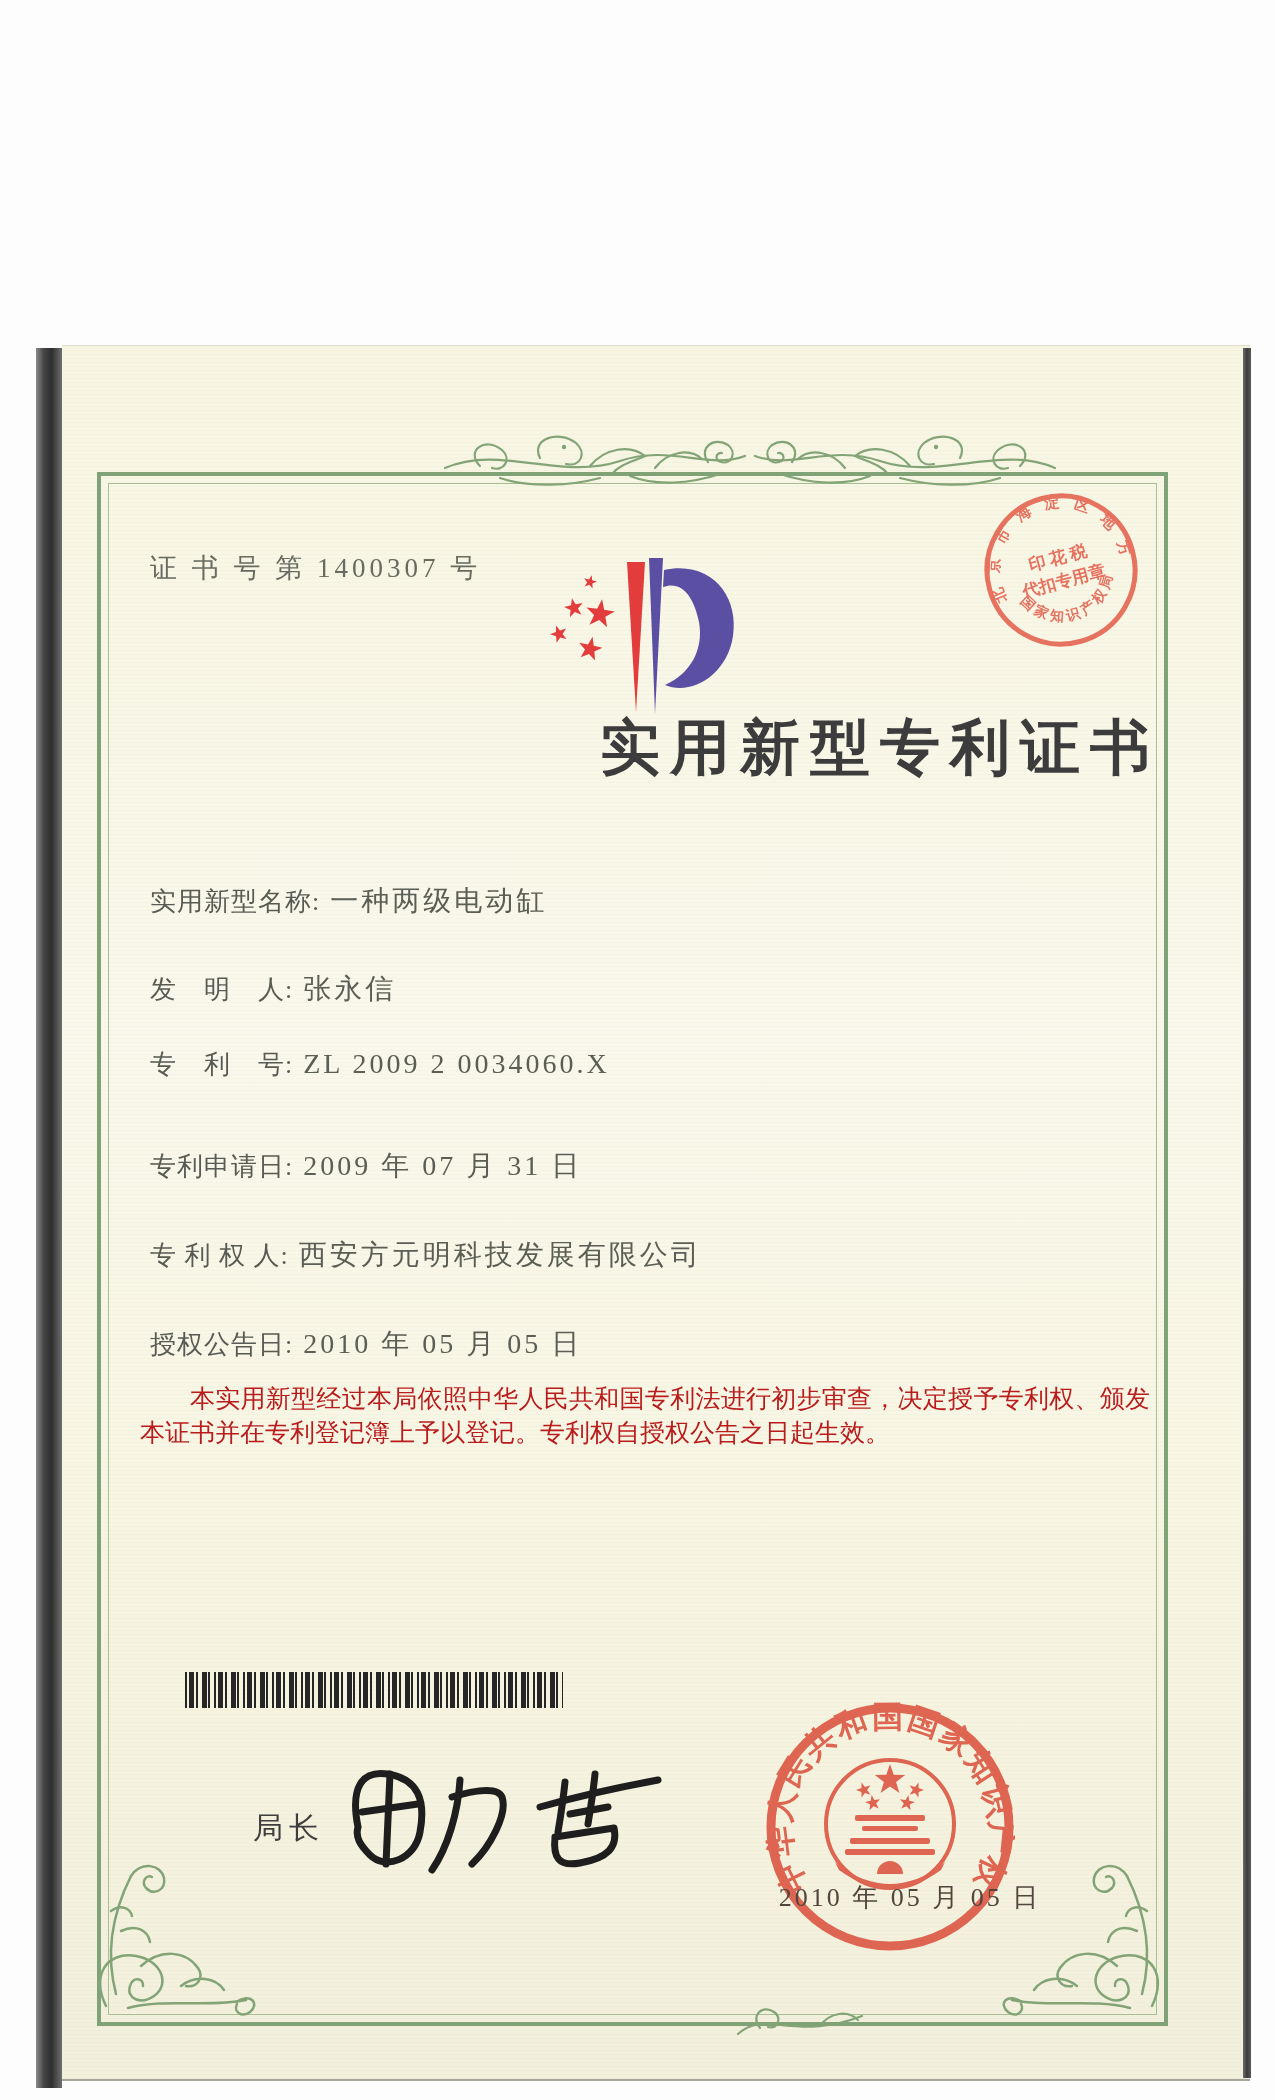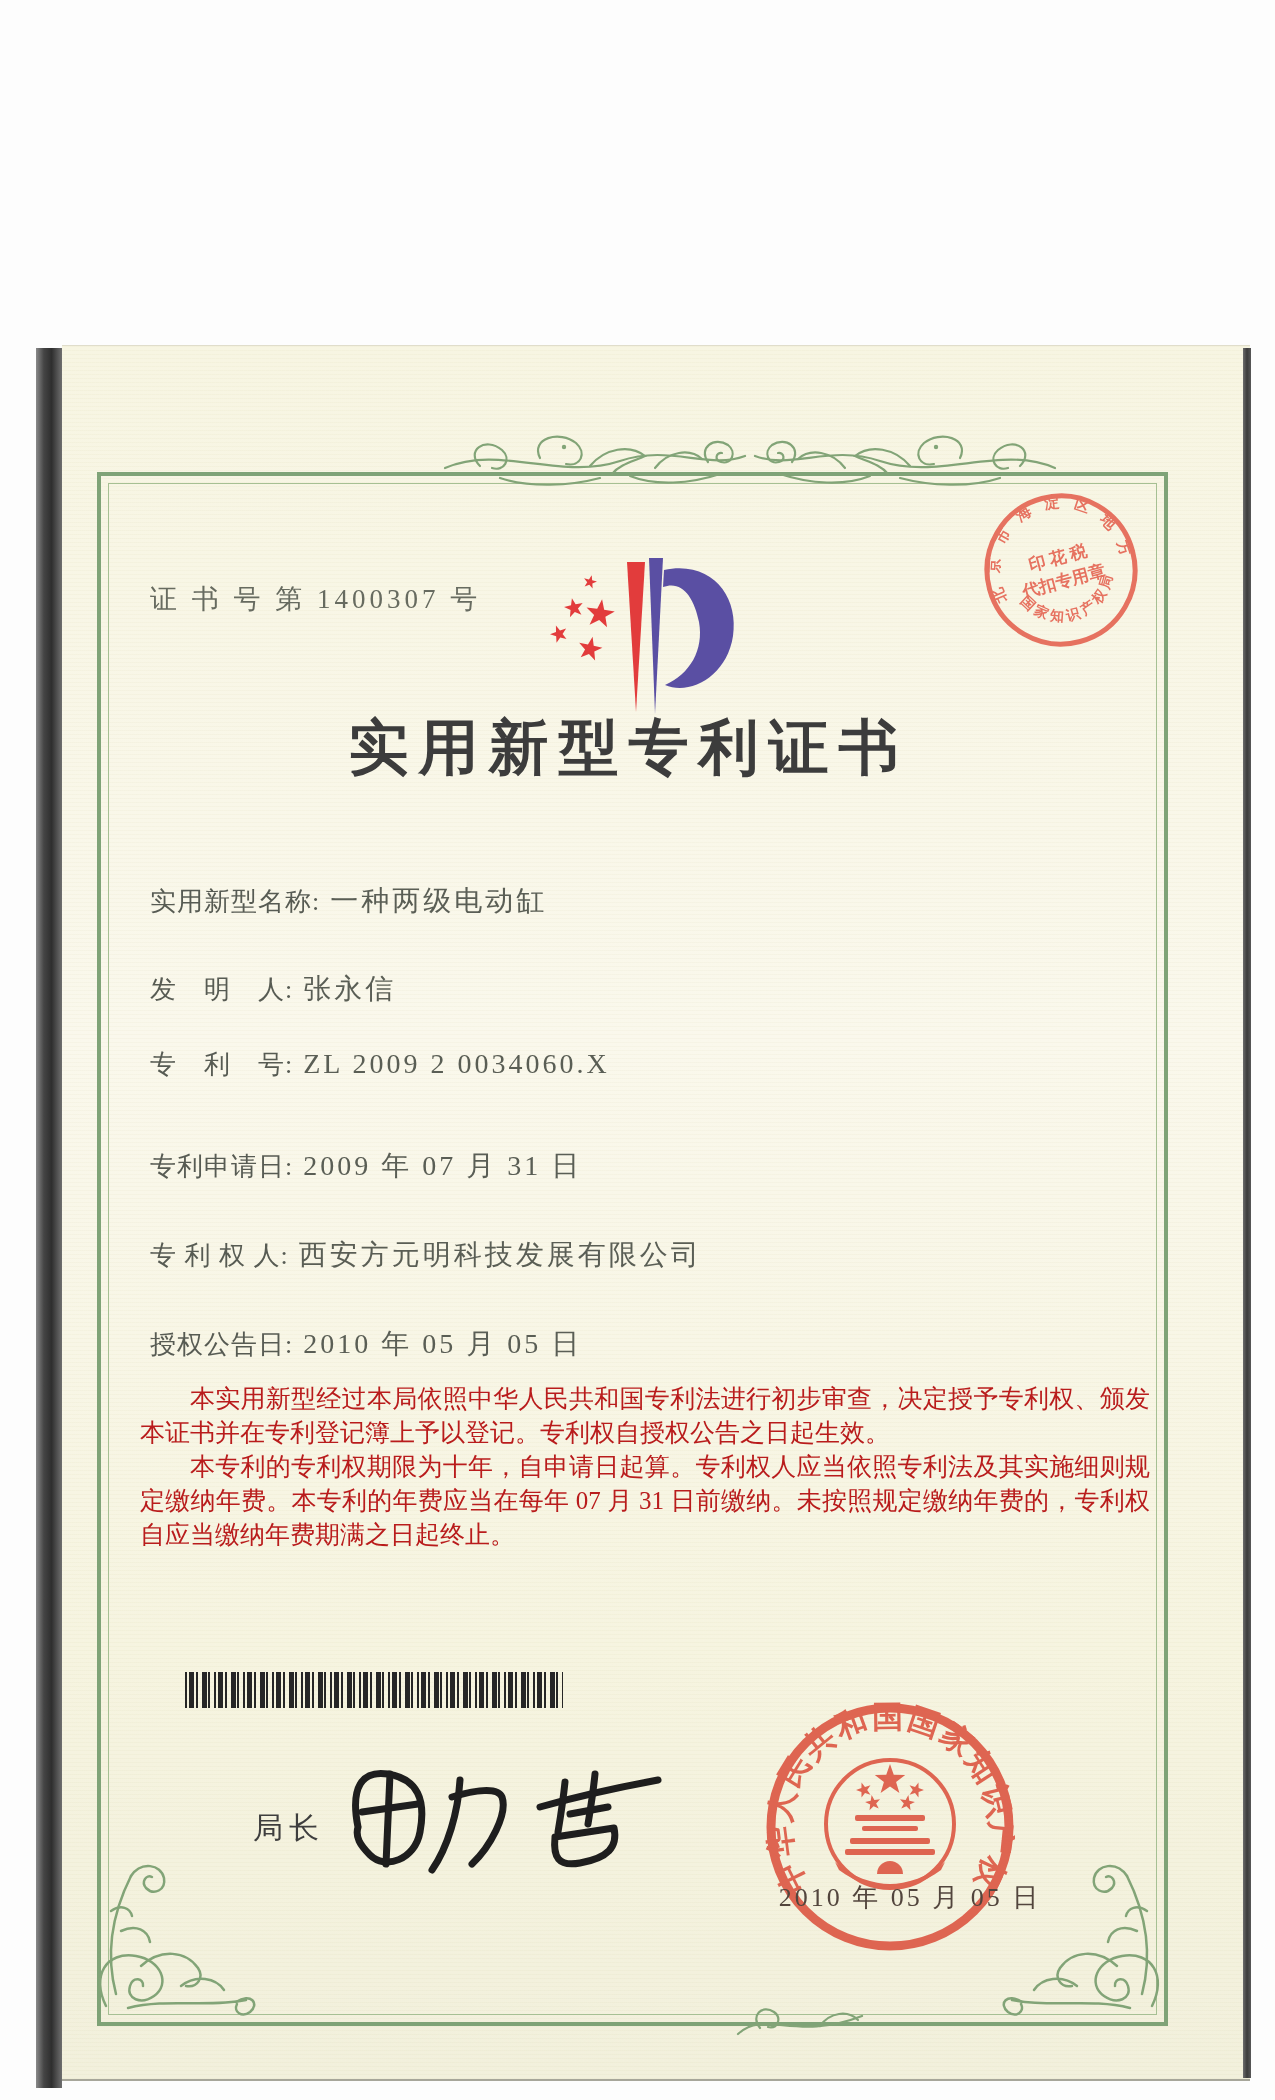--- a/index.html
+++ b/index.html
@@ -14,24 +14,24 @@
            linear-gradient(180deg,#f7f5e2,#faf8ec 40%,#f6f4e0 75%,#f2f0dc);
          border-top:1px solid #e0ddcb;border-bottom:2px solid #a7a69a;}
   .right-edge{position:absolute;left:1243px;top:348px;width:8px;height:1730px;
               background:linear-gradient(90deg,#6c6c6c,#3c3c3c 50%,#585858);}
   
   .frame{position:absolute;left:97px;top:472px;width:1063px;height:1546px;
          border:4px solid #7fa377;z-index:2;}
   .frame-inner{position:absolute;left:7px;top:7px;right:7px;bottom:7px;border:1px solid #a6c093;}
   .orn{position:absolute;z-index:3;}
   
-  .cert-no{position:absolute;left:150px;top:581px;font-size:27px;letter-spacing:4px;
+  .cert-no{position:absolute;left:150px;top:550px;font-size:27px;letter-spacing:4px;
            color:#676b60;z-index:4;}
   .logo{position:absolute;left:532px;top:552px;z-index:4;}
-  .title{position:absolute;left:97px;top:708px;width:1063px;text-align:center;
+  .title{position:absolute;left:97px;top:708px;width:1063px;text-align:right;
          font-size:60px;font-weight:bold;letter-spacing:10px;color:#3c3c3c;z-index:4;}
   .field{position:absolute;left:150px;width:960px;font-size:26px;color:#575b53;
          letter-spacing:1px;white-space:nowrap;z-index:4;}
   .field .value{font-size:28px;letter-spacing:3px;margin-left:10px;color:#5a5e55;}
   .f0{top:882px;} .f1{top:970px;} .f2{top:1047px;} .f3{top:1147px;} .f4{top:1236px;} .f5{top:1325px;}
   .body-text{position:absolute;left:140px;top:1382px;width:1010px;font-size:25px;
              line-height:34px;color:#b91c1c;text-align:justify;z-index:4;}
   .body-text p{margin:0;text-indent:2em;}
   .barcode{position:absolute;left:185px;top:1672px;width:378px;height:36px;z-index:4;
     background:repeating-linear-gradient(90deg,
@@ -142,21 +142,20 @@
   </div>
   <div class="field f4">
     <span>专 利 权 人:</span><span class="value">西安方元明科技发展有限公司</span>
   </div>
   <div class="field f5">
     <span>授权公告日:</span><span class="value">2010 年 05 月 05 日</span>
   </div>
 
   <div class="body-text">
     <p>本实用新型经过本局依照中华人民共和国专利法进行初步审查，决定授予专利权、颁发本证书并在专利登记簿上予以登记。专利权自授权公告之日起生效。</p>
-    <p>本专利的专利权期限为十年，自申请日起算。专利权人应当依照专利法及其实施细则规定缴纳年费。本专利的年费应当在每年 07 月 31 日前缴纳。未按照规定缴纳年费的，专利权自应当缴纳年费期满之日起终止。</p>
   </div>
 
   <div class="barcode"></div>
 
   <div class="signer-label">局长</div>
   <svg class="signature" width="330" height="130" viewBox="0 0 330 130">
     <g fill="none" stroke="#1e1e1e" stroke-width="7" stroke-linecap="round" stroke-linejoin="round">
       <path d="M 18,75 C 10,35 22,18 48,22 C 78,27 86,48 80,80 C 75,108 45,118 30,103 C 20,93 15,85 18,75"></path>
       <path d="M 22,60 L 78,52"></path>
       <path d="M 50,22 L 46,112"></path>

